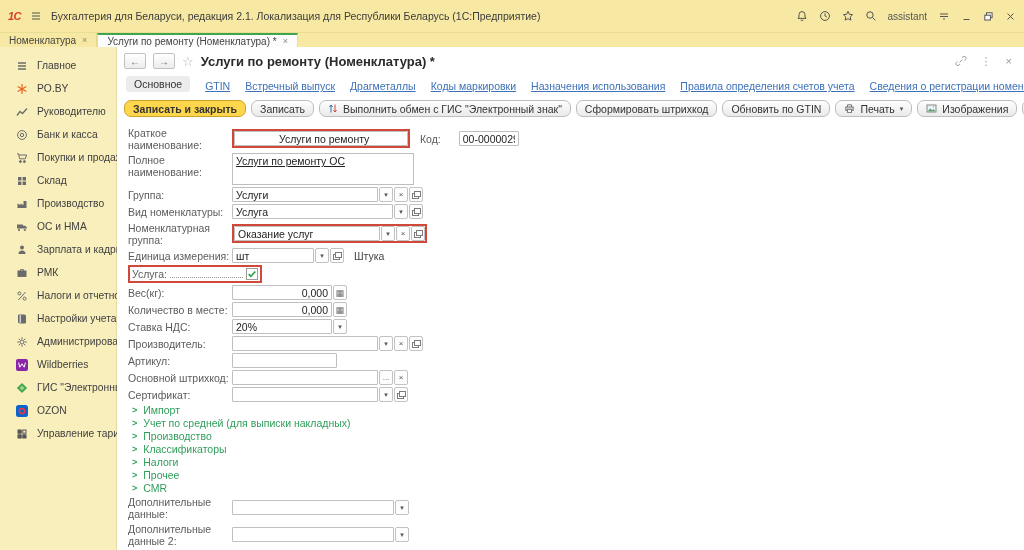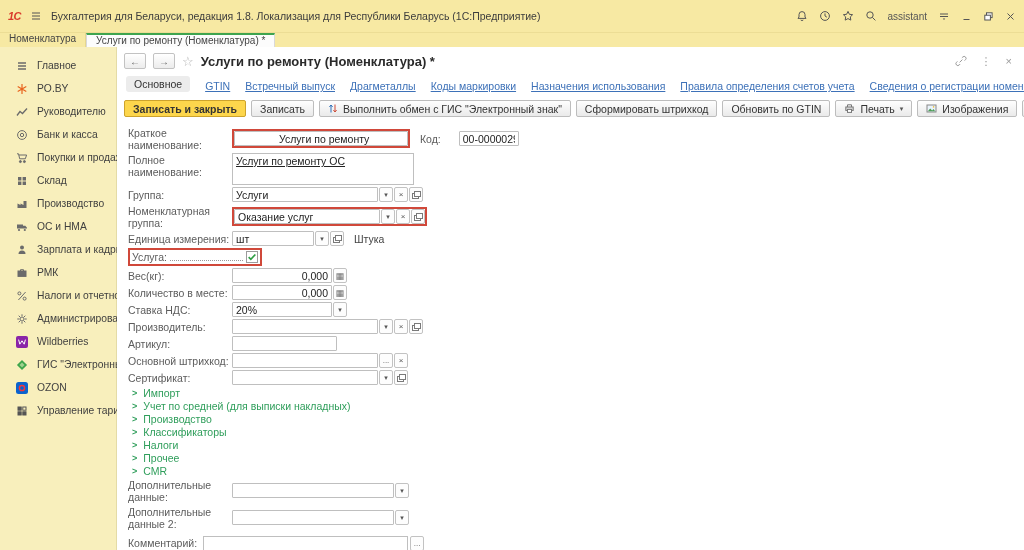--- a/index.html
+++ b/index.html
@@ -11,21 +11,21 @@
               display:flex; align-items:center; gap:9px; padding:16px 8px; }
   .logo { color:#d93a2b; font-weight:bold; font-style:italic; font-size:11px; letter-spacing:-0.5px; }
   .title-text { color:#3c3c3c; }
   .tb-right { margin-left:auto; display:flex; align-items:center; gap:11px; }
   .user-label { color:#555; font-size:10px; }
   .ico { display:inline-flex; align-items:center; justify-content:center; }
 
   
   .tabbar { height:14px; background:#f7e9a3; display:flex; align-items:stretch; }
   .tab { display:flex; align-items:center; gap:6px; padding:0 9px; font-size:10px; color:#444;
-         border-right:1px solid #e6d78d; cursor:pointer;flex-direction:column; }
+         border-right:1px solid #e6d78d; cursor:pointer; }
   .tab.active { background:#fcfcfc; border-top:2px solid #3ea44e; border-left:1px solid #d9d9d9;
                 border-right:1px solid #d9d9d9; }
   .tab-close { color:#888; font-size:9px; }
 
   
   .layout { display:flex; height:517px; }
   .sidebar { width:117px; flex:none; background:#f8efbc; border-right:1px solid #e4dba6; padding-top:7px; }
   .sb-item { height:23px; display:flex; align-items:center; gap:9px; padding-left:16px; cursor:pointer; }
   .sb-label { color:#3f3f3f; white-space:nowrap; font-size:10.3px; }
   .main { flex:1; background:#fff; padding:5px 8px 0 7px; overflow:hidden; }
@@ -41,21 +41,21 @@
   .dots-v { font-size:11px; color:#9a9a9a; }
   .hdr-close { font-size:11px; color:#9a9a9a; }
 
   
   .navtabs { display:flex; align-items:flex-end; gap:15px; padding:2px 0 7px 2px; white-space:nowrap; }
   .navtab { color:#3d71b8; text-decoration:underline; cursor:pointer; }
   .navtab.active { background:#ececec; color:#333; text-decoration:none; padding:2px 8px; border-radius:3px; }
 
   
   .toolbar { display:flex; align-items:center; gap:5px; padding:1px 0 9px 0; }
-  .btn { height:17px; border:1px solid #bdbdbd; border-radius:2px; background:linear-gradient(#fefefe,#eaeaea);
+  .btn { height:17px; border:1px solid #bdbdbd; border-radius:7px; background:linear-gradient(#fefefe,#eaeaea);
          padding:0 8px; color:#333; display:inline-flex; align-items:center; gap:5px; cursor:pointer; white-space:nowrap; }
   .btn.primary { background:#fdd64c; border-color:#cda32c; font-weight:bold; }
   .btn .caret { font-size:7px; color:#555; }
   .spacer { flex:1; }
 
   
   .form { padding-left:4px; }
   .frow { display:flex; align-items:center; margin-bottom:2px; }
   .frow.top { align-items:flex-start; }
   .flabel { width:104px; flex:none; color:#5c5c5c; padding-top:1px; }
@@ -85,21 +85,21 @@
 </head>
 <body>
 
 <div class="titlebar">
   <span class="logo">1С</span>
   <span class="ico">
     <svg width="12" height="12" viewBox="0 0 12 12">
         <path d="M2 3h8M2 6h8M2 9h8" stroke="#555" stroke-width="1.2" fill="none"></path>
       </svg>
   </span>
-  <span class="title-text">Бухгалтерия для Беларуси, редакция 1.8. Локализация для Республики Беларусь   (1С:Предприятие)</span>
+  <span class="title-text">Бухгалтерия для Беларуси, редакция 2.1. Локализация для Республики Беларусь   (1С:Предприятие)</span>
   <span class="tb-right">
     <span class="ico">
       <svg width="12" height="12" viewBox="0 0 12 12" fill="none" stroke="#555">
           <path d="M6 1.6a3 3 0 0 1 3 3V7l1 1.4H2L3 7V4.6a3 3 0 0 1 3-3z"></path>
           <path d="M5 9.7a1 1 0 0 0 2 0"></path>
         </svg>
     </span>
     <span class="ico">
       <svg width="12" height="12" viewBox="0 0 12 12" fill="none" stroke="#555">
           <circle cx="6" cy="6" r="4.4"></circle>
@@ -247,20 +247,29 @@
     </div>
     <div class="sb-item">
       <span class="ico">
           <svg width="12" height="12" viewBox="0 0 12 12" fill="none" stroke="#6b6b6b">
             <circle cx="3.4" cy="3.4" r="1.5"></circle>
             <circle cx="8.6" cy="8.6" r="1.5"></circle>
             <path d="M2.4 10L9.6 2"></path>
           </svg>
         </span>
       <span class="sb-label">Налоги и отчетность</span>
+    </div>
+    <div class="sb-item">
+      <span class="ico">
+          <svg width="12" height="12" viewBox="0 0 12 12" fill="none" stroke="#6b6b6b">
+            <path d="M2.5 2h6a1 1 0 0 1 1 1v7h-6a1 1 0 0 1-1-1z" fill="#6b6b6b"></path>
+            <path d="M4.2 2v8" stroke="#fff"></path>
+          </svg>
+        </span>
+      <span class="sb-label">Настройки учета</span>
     </div>
     <div class="sb-item">
       <span class="ico">
           <svg width="12" height="12" viewBox="0 0 12 12" fill="none" stroke="#6b6b6b">
             <circle cx="6" cy="6" r="2"></circle>
             <path d="M6 1.3v1.9M6 8.8v1.9M1.3 6h1.9M8.8 6h1.9M2.7 2.7l1.3 1.3M8 8l1.3 1.3M9.3 2.7L8 4M4 8l-1.3 1.3"></path>
           </svg>
         </span>
       <span class="sb-label">Администрирование</span>
     </div>
@@ -400,20 +409,32 @@
           <span class="abtn">
               <span class="caret">▾</span>
             </span>
           <span class="abtn">×</span>
           <span class="abtn">
               <span class="g-open"></span>
             </span>
         </span>
       </div>
 
+      <div class="frow">
+        <span class="flabel">Вид номенклатуры:</span>
+        <span class="fgroup">
+          <input class="finput" style="width: 161px;" value="Услуга">
+          <span class="abtn">
+              <span class="caret">▾</span>
+            </span>
+          <span class="abtn">
+              <span class="g-open"></span>
+            </span>
+        </span>
+      </div>
 
       <div class="frow">
         <span class="flabel">Номенклатурная группа:</span>
         <span class="hl">
           <span class="fgroup">
             <input class="finput" style="width: 146px;" value="Оказание услуг">
             <span class="abtn">
                 <span class="caret">▾</span>
               </span>
             <span class="abtn">×</span>

